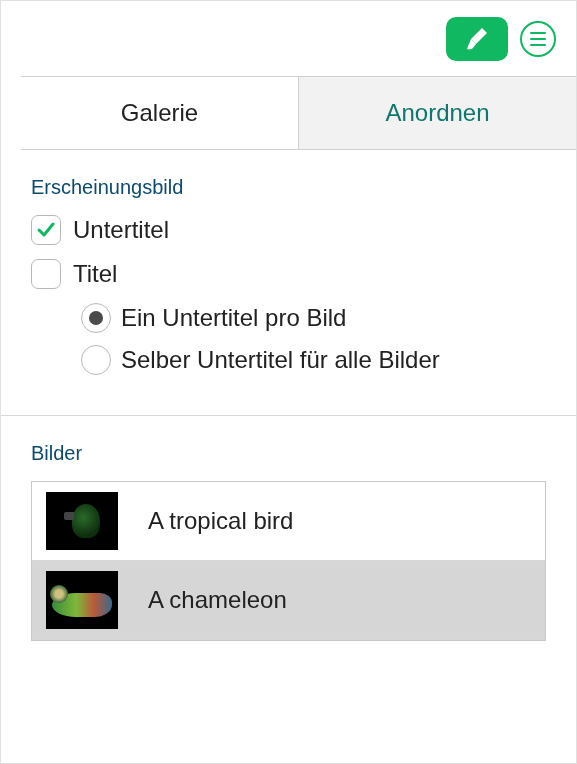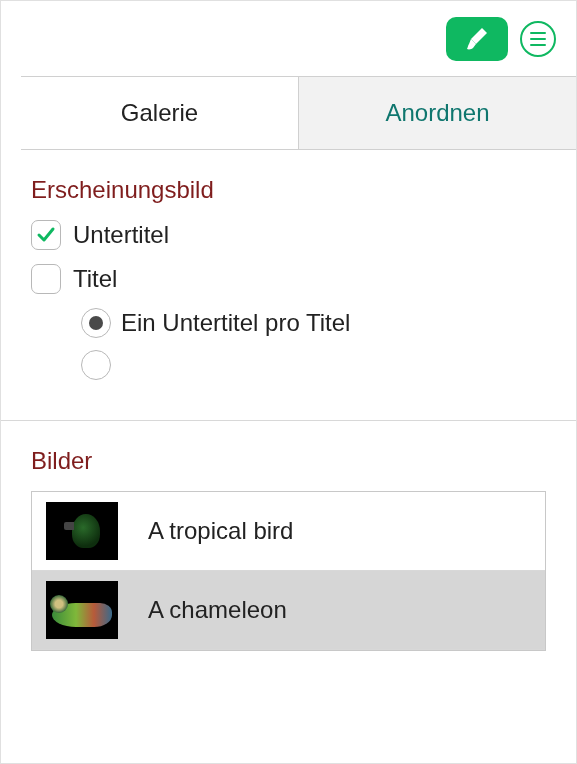--- a/index.html
+++ b/index.html
@@ -67,22 +67,22 @@
     background: #ffffff;
     color: #222;
   }
   .tab:not(:last-child) {
     border-right: 1px solid #d0d0d0;
   }
   .section {
     padding: 26px 30px 18px 30px;
   }
   .section-heading {
-    font-size: 24px;
-    color: #7f1d1d;
+    font-size: 20px;
+    color: #0c4a6e;
     margin-bottom: 16px;
   }
   .row {
     display: flex;
     align-items: center;
     gap: 12px;
     margin-bottom: 14px;
   }
   .checkbox {
     width: 30px;
@@ -231,24 +231,25 @@
   <div class="row">
     <div class="checkbox">
       
     </div>
     <span class="label">Titel</span>
   </div>
 
   <div class="radio-group">
     <div class="radio-row">
       <div class="radio selected"></div>
-      <span class="label">Ein Untertitel pro Titel</span>
+      <span class="label">Ein Untertitel pro Bild</span>
     </div>
     <div class="radio-row">
       <div class="radio"></div>
+      <span class="label">Selber Untertitel für alle Bilder</span>
     </div>
   </div>
 </div>
 
 <div class="divider"></div>
 
 <div class="section">
   <div class="section-heading">Bilder</div>
 
   <div class="images-list">

